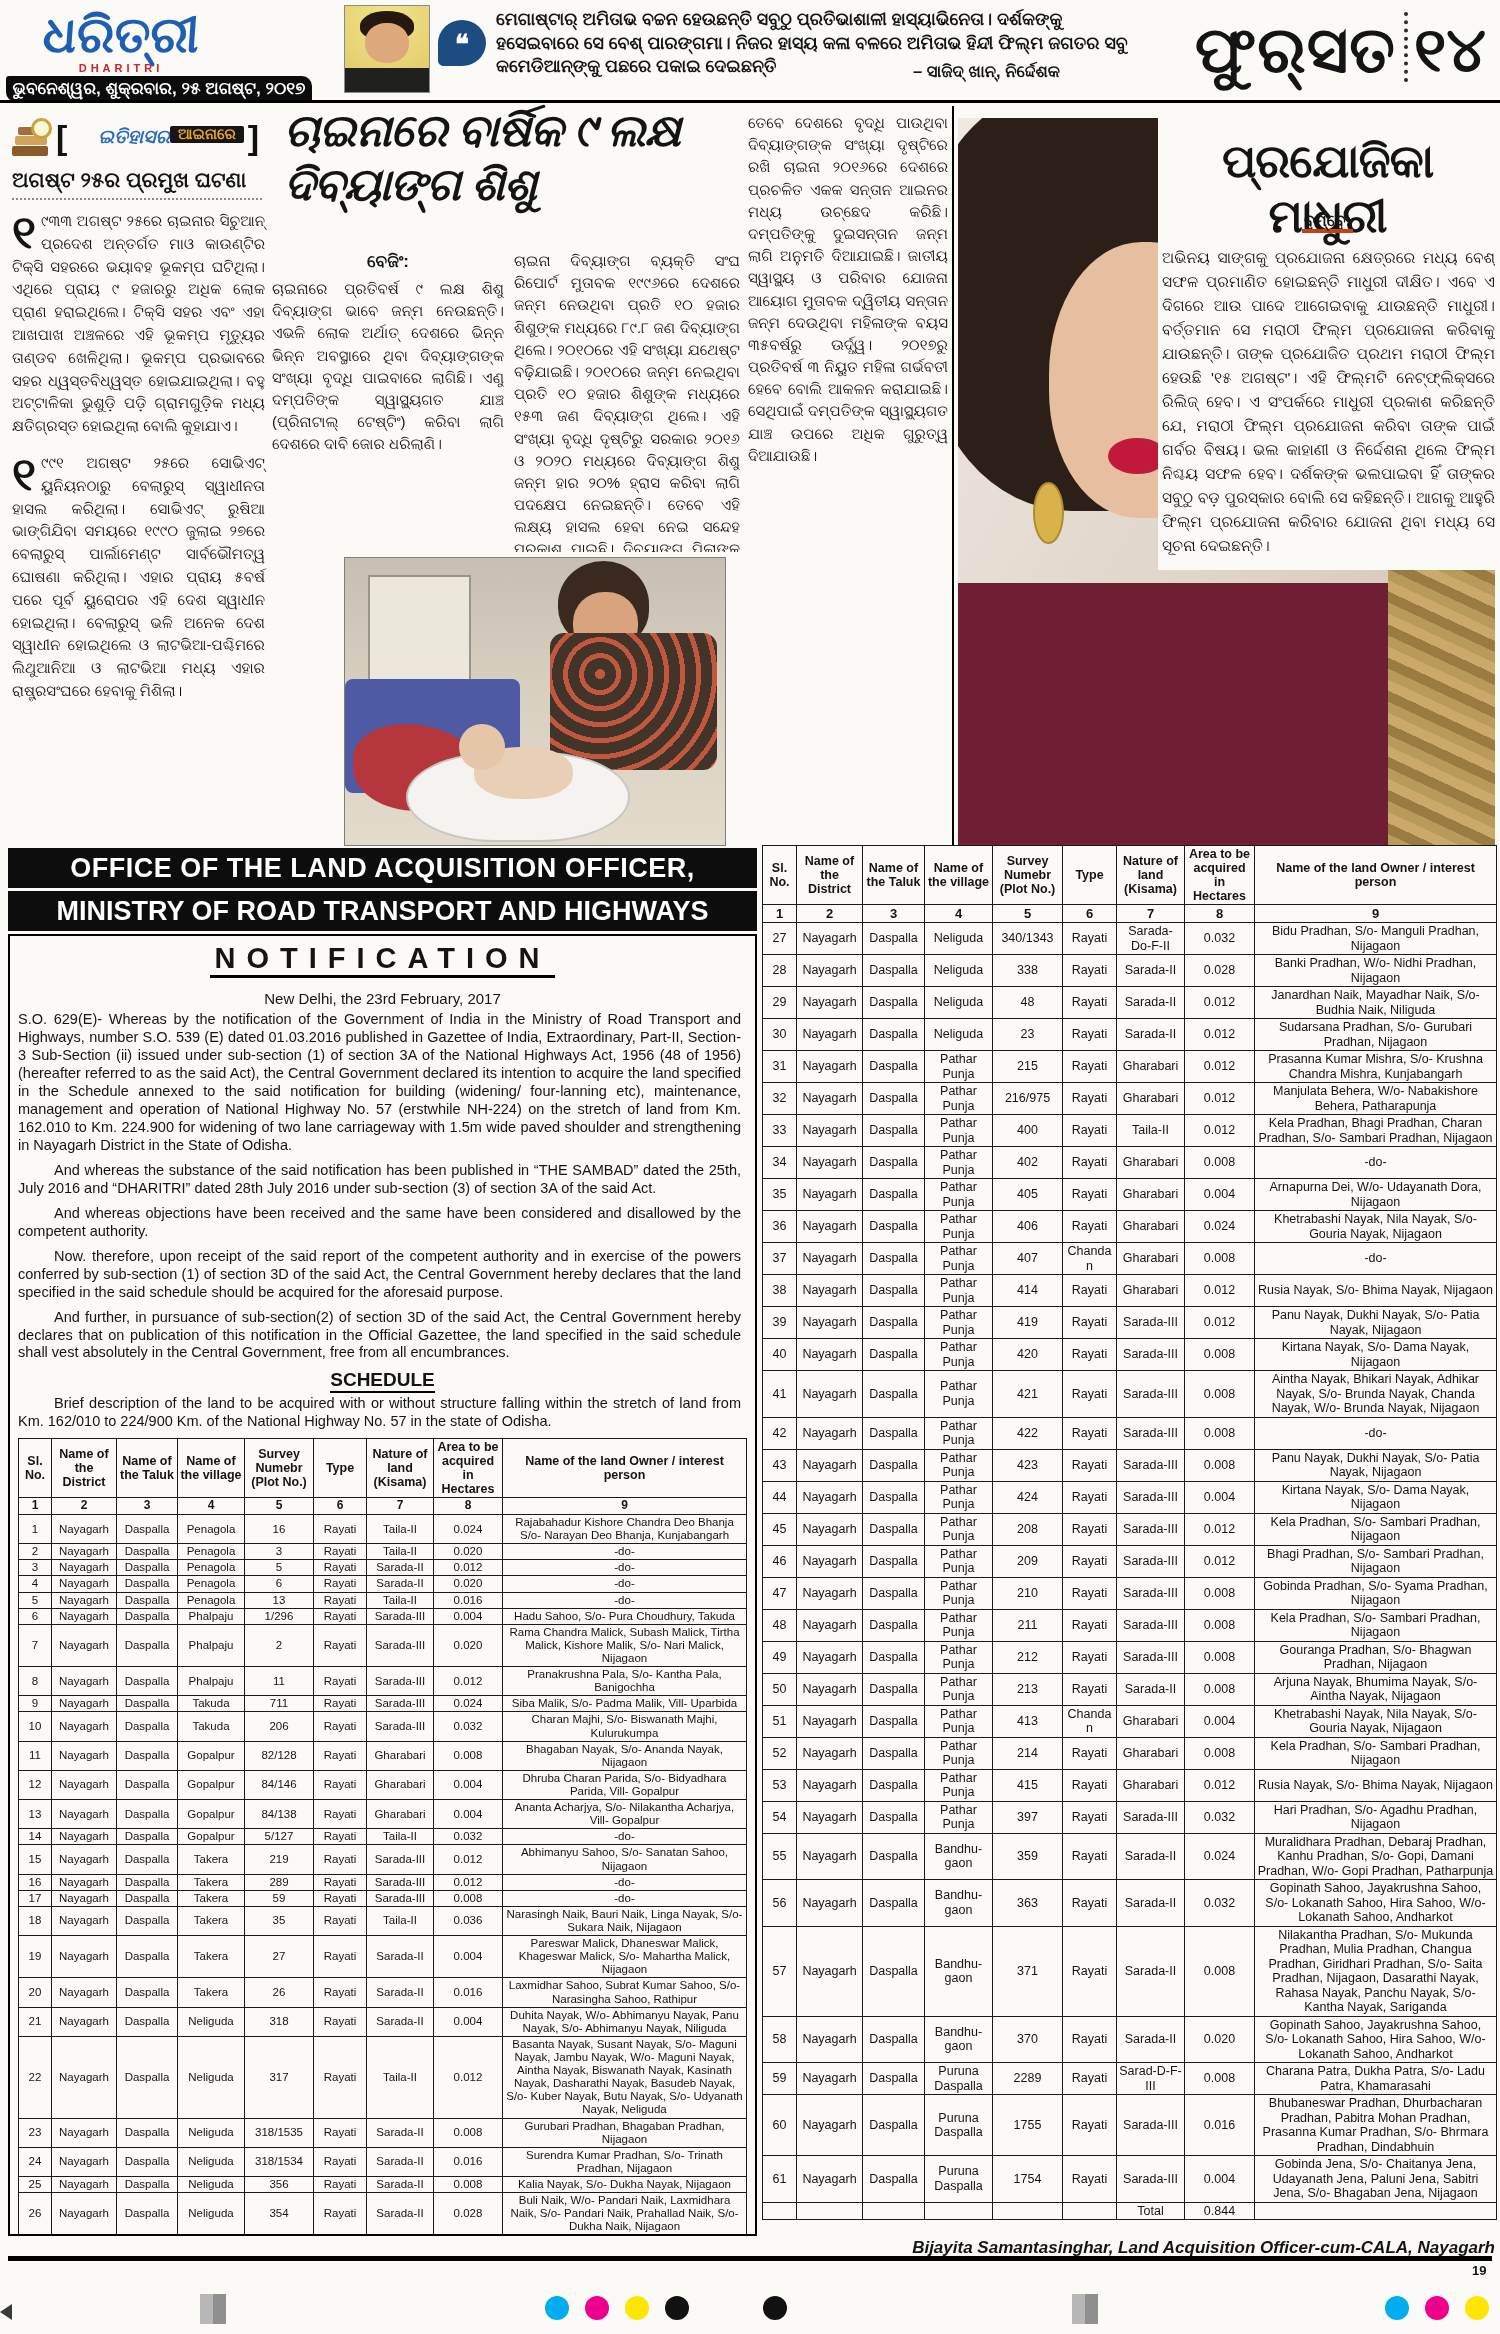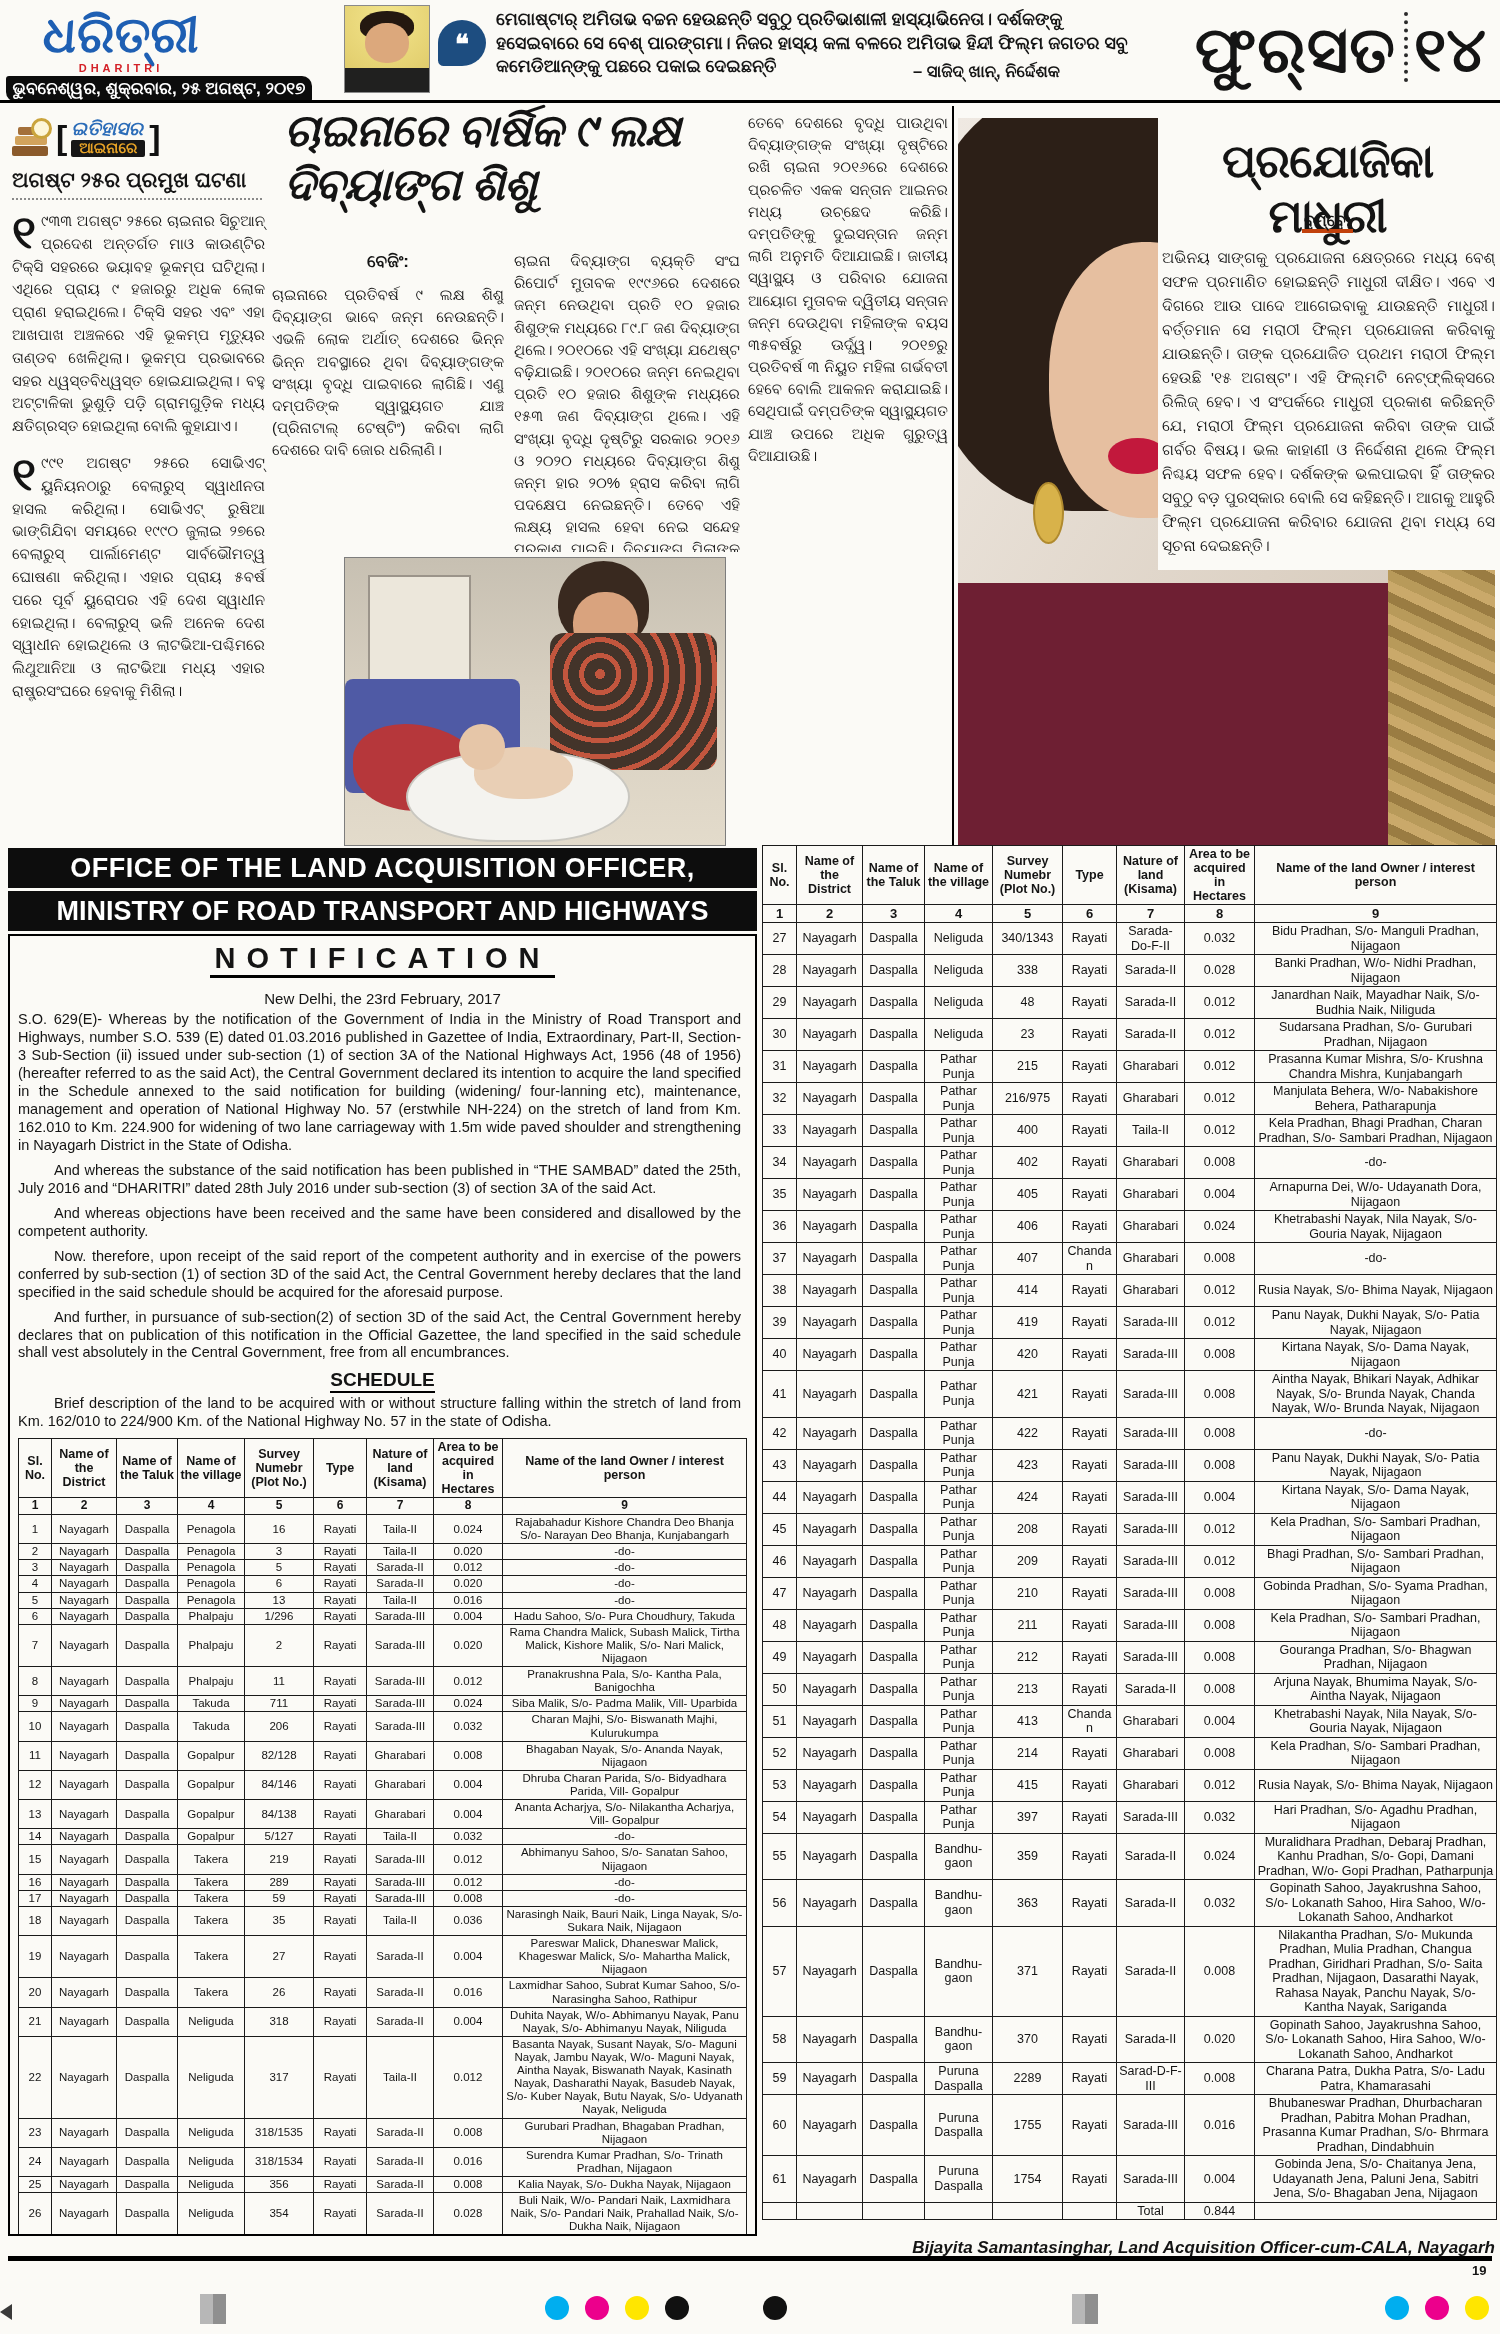--- a/index.html
+++ b/index.html
@@ -30,33 +30,33 @@
   .mast-rule{left:0;top:100px;width:1500px;height:3px;background:#000;}
 
   
   .hist-badge{left:10px;top:112px;width:256px;height:50px;display:flex;align-items:center;gap:4px;}
   .books-icon{width:42px;height:42px;position:relative;flex:0 0 42px;}
   .bk1{position:absolute;left:2px;bottom:2px;width:36px;height:10px;background:#8b5a2b;border-radius:2px;}
   .bk2{position:absolute;left:5px;bottom:13px;width:32px;height:9px;background:#d2a35c;border-radius:2px;}
   .bk3{position:absolute;left:8px;bottom:23px;width:26px;height:8px;background:#a4703a;border-radius:2px;}
   .bk-lens{position:absolute;right:0;top:2px;width:15px;height:15px;border:3px solid #caa43c;border-radius:50%;background:#fdf6d8;}
   .hist-bracket{font-size:34px;font-weight:700;color:#111;line-height:42px;}
-  .hist-badge-mid{display:flex;flex-direction:column;align-items:flex-start;}
+  .hist-badge-mid{display:flex;flex-direction:row;align-items:flex-start;margin-left:27px;}
   .hist-badge-l1{color:#2b6cb8;font-size:19px;font-weight:700;font-style:italic;}
   .hist-badge-l2{background:#161616;color:#e8a427;font-size:15px;font-weight:700;padding:0 8px;border-radius:2px;font-family:Liberation Serif, serif;}
   .hist-heading{left:12px;top:168px;width:252px;font-size:21px;font-weight:700;}
   .hist-dots{left:12px;top:198px;width:250px;border-bottom:2px dotted #8a8a8a;height:0;}
   .hist-flow{left:12px;top:210px;width:253px;font-size:15px;line-height:1.52;text-align:justify;}
   .hist-flow p{margin:0 0 14px 0;}
   .dropcap{float:left;font-size:46px;line-height:40px;font-weight:700;padding:2px 5px 0 0;}
 
   
   .china-headline{left:284px;top:104px;width:486px;font-size:45px;font-weight:700;line-height:1.2;letter-spacing:-1px;font-style:italic;}
   .china-dateline{left:272px;top:252px;width:232px;text-align:center;font-size:17px;font-weight:700;}
-  .china-cola{left:272px;top:284px;width:232px;height:274px;font-size:15px;line-height:1.48;text-align:justify;overflow:hidden;}
+  .china-cola{left:272px;top:278px;width:232px;height:274px;font-size:15px;line-height:1.48;text-align:justify;overflow:hidden;}
   .china-colb{left:514px;top:250px;width:226px;height:302px;font-size:15px;line-height:1.48;text-align:justify;overflow:hidden;}
   .china-colc{left:748px;top:112px;width:200px;height:732px;font-size:15px;line-height:1.48;text-align:justify;overflow:hidden;}
   .china-photo{left:344px;top:557px;width:380px;height:287px;border:1px solid #7d7d7d;overflow:hidden;
                background:linear-gradient(180deg,#c7c0b2 0%,#d7cfc0 45%,#e3dbcb 100%);}
   .cp-window{position:absolute;left:6%;top:6%;width:26%;height:42%;background:#ece7db;border:2px solid #9b948a;}
   .cp-couch{position:absolute;left:0;top:42%;width:46%;height:40%;background:#4f5aa5;border-radius:8px;}
   .cp-blanket{position:absolute;left:2%;top:58%;width:34%;height:30%;background:#b6373b;border-radius:40% 60% 30% 50%;}
   .cp-woman-hair{position:absolute;right:20%;top:1%;width:24%;height:30%;background:#39291f;border-radius:50% 50% 42% 46%;}
   .cp-woman-face{position:absolute;right:23%;top:12%;width:17%;height:22%;background:#d9a37e;border-radius:48%;}
   .cp-woman-top{position:absolute;right:2%;top:26%;width:44%;height:48%;border-radius:14px;

